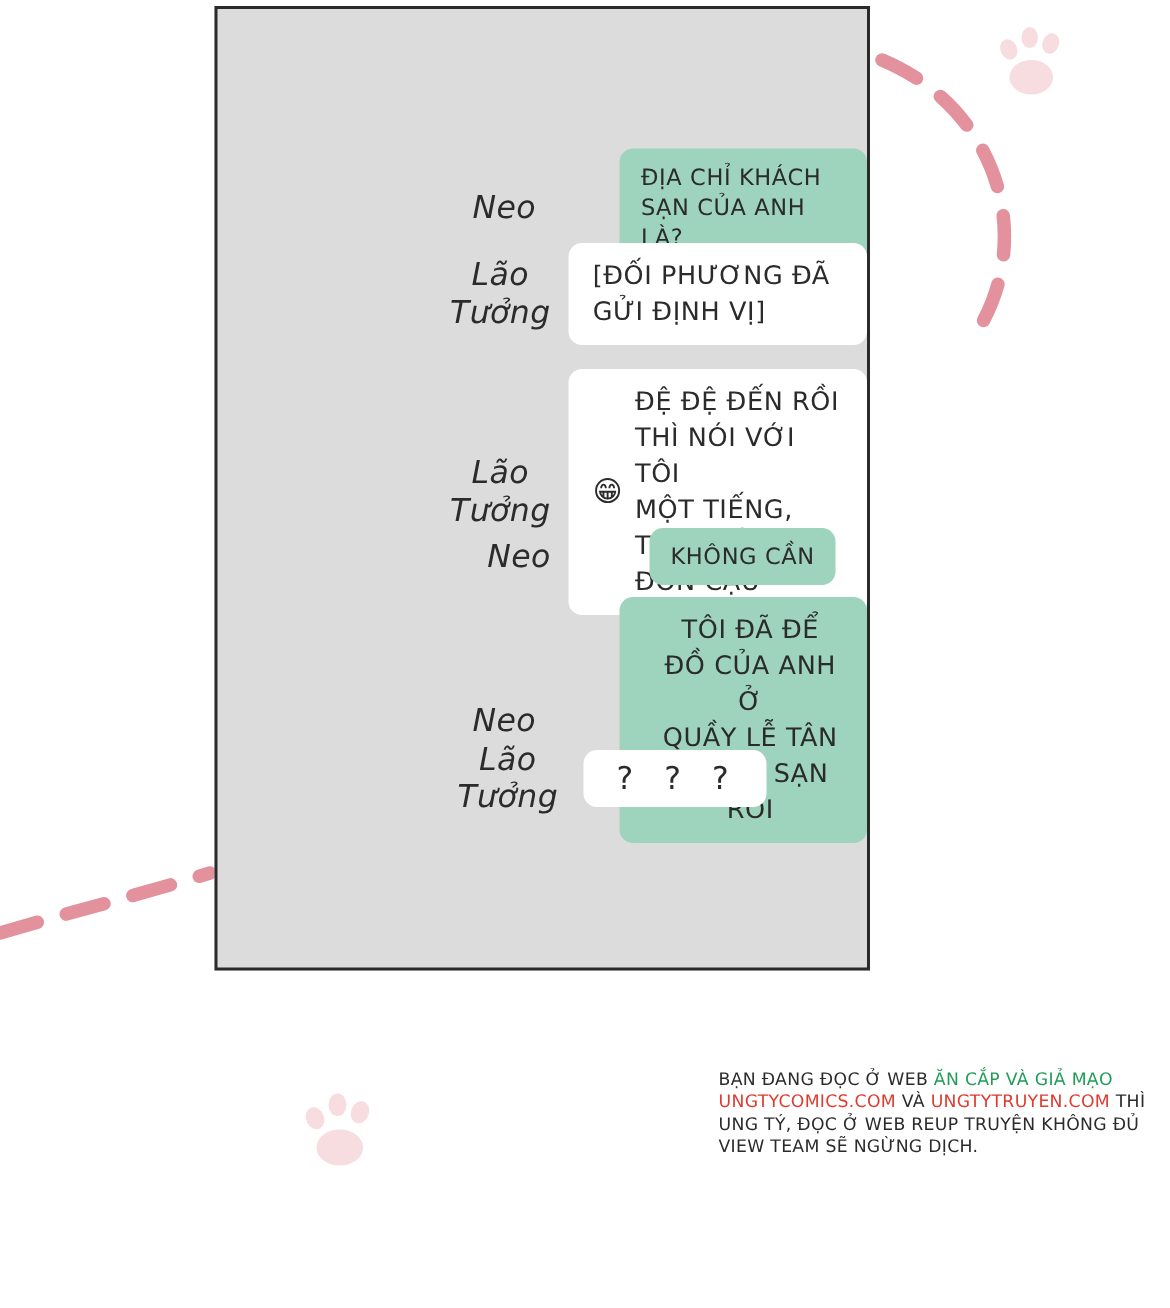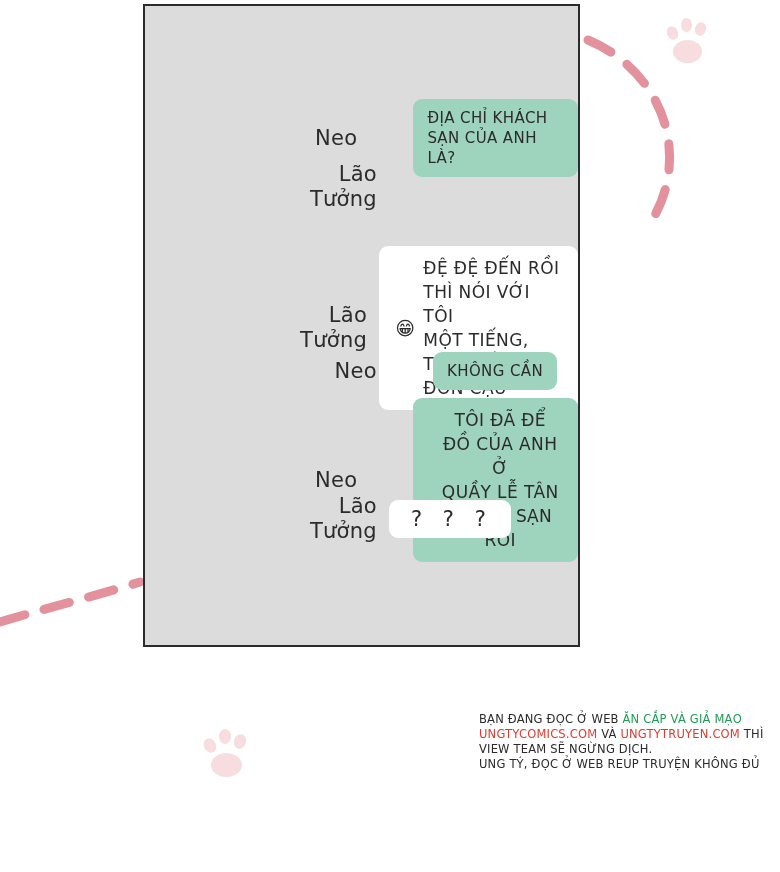--- a/index.html
+++ b/index.html
@@ -55,24 +55,25 @@
 
   .msg-row {
     position: absolute;
     display: flex;
     align-items: center;
   }
   .name {
     color: #2b2b2b;
     font-size: 21px;
     line-height: 25px;
-    text-align: right;
+    text-align: center;
     letter-spacing: 0.3px;
     white-space: pre-line;
     font-family: "DejaVu Sans", sans-serif;
+    font-style: italic;
   }
   .bubble {
     border-radius: 9px;
     padding: 9px 14px;
     font-size: 15px;
     line-height: 20px;
     color: #2b2b2b;
     letter-spacing: 0.4px;
     text-transform: uppercase;
     font-family: "DejaVu Sans", sans-serif;
@@ -166,20 +167,21 @@
   <div class="chat-panel">
 
     <div class="msg-row" id="row-1">
       <div class="name">Neo</div>
       <div class="bubble green">Địa chỉ khách sạn của anh là?</div>
     </div>
 
     <div class="msg-row" id="row-2">
       <div class="name">Lão
 Tưởng</div>
+      <div class="bubble white big">[Đối phương đã gửi định vị]</div>
     </div>
 
     <div class="msg-row" id="row-3">
       <div class="name">Lão
 Tưởng</div>
       <div class="bubble white big">
         <span class="emoji">😁</span>
         <span>Đệ đệ đến rồi thì nói với tôi
 một tiếng, tôi xuống đón cậu</span>
       </div>
@@ -200,17 +202,17 @@
       <div class="name">Lão
 Tưởng</div>
       <div class="bubble white q-bubble">? ? ?</div>
     </div>
 
   </div>
 
   <div class="footer-note">
     <div><span>bạn đang đọc ở web </span><span class="green">ăn cắp và giả mạo</span></div>
     <div><span class="red">UNGTYCOMICS.COM</span><span> và </span><span class="red">UNGTYTRUYEN.COM</span><span> thì</span></div>
+    <div>ung tý, đọc ở web reup truyện không đủ</div>
     <div>view team sẽ ngừng dịch.</div>
-    <div>ung tý, đọc ở web reup truyện không đủ</div>
   </div>
 
 </div>
 
 </body></html>

